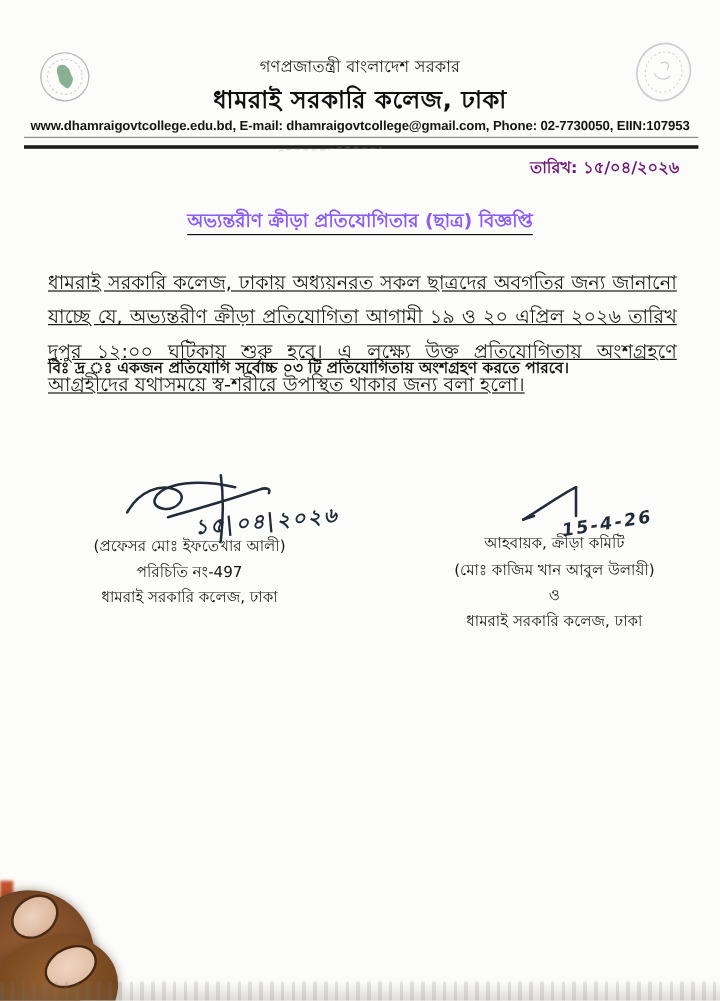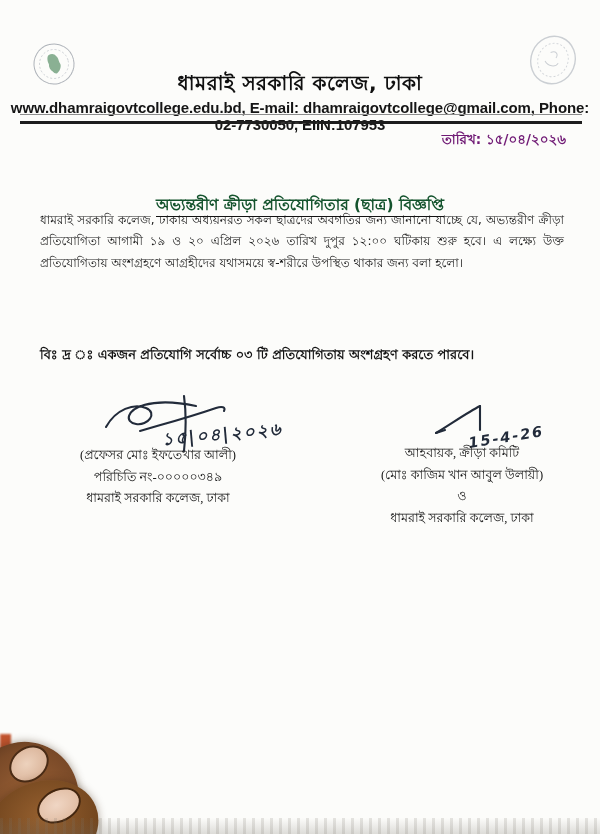--- a/index.html
+++ b/index.html
@@ -21,44 +21,44 @@
     background:repeating-linear-gradient(90deg,rgba(120,115,105,.18) 0 3px,rgba(0,0,0,0) 3px 9px),
                linear-gradient(0deg,rgba(110,105,95,.22),rgba(0,0,0,0));
     pointer-events:none;
   }
   .abs{position:absolute;}
   .center{left:0;right:0;text-align:center;}
 
   
   .govt-line{top:45px;font-size:13.5px;letter-spacing:.2px;color:#161616;}
   .college-name{top:68px;font-size:20px;font-weight:bold;color:#101010;letter-spacing:.5px;}
-  .contact-line{top:99px;font-size:15px;font-weight:600;color:#151515;
+  .contact-line{top:99px;font-size:11px;font-weight:600;color:#151515;
     font-family:"Liberation Sans","DejaVu Sans",sans-serif;letter-spacing:-.1px;}
   .rule{top:114px;left:20px;right:18px;height:6px;
     border-top:1px solid #8d8d8d;border-bottom:3px solid #1d1d1d;}
   .pencil-squiggle{top:119px;left:230px;opacity:.35;}
 
   .date-line{top:129px;right:34px;font-size:13.5px;font-weight:600;color:#701a75;}
 
   
-  .notice-title{top:193px;font-size:15.5px;font-weight:bold;color:#14532d;}
+  .notice-title{top:172px;font-size:15.5px;font-weight:bold;color:#8b5cf6;}
   .notice-title .u{border-bottom:1.6px solid #111;padding-bottom:2px;}
-  .notice-body{top:210px;left:40px;width:524px;font-size:12px;line-height:1.78;
-    text-align:justify;color:#181818;}
-  .notice-note{top:297px;left:40px;width:520px;font-size:12.9px;font-weight:bold;color:#141414;margin-top:48px;}
+  .notice-body{top:222px;left:40px;width:524px;font-size:16px;line-height:1.78;
+    text-align:justify;color:#181818;text-decoration:underline;}
+  .notice-note{top:297px;left:40px;width:520px;font-size:12.9px;font-weight:bold;color:#141414;}
 
   
   .sig-svg{stroke:#222b3a;stroke-width:2.1;fill:none;stroke-linecap:round;}
   .sig-left{top:393px;left:100px;}
   .hw{font-style:italic;color:#222b3a;letter-spacing:2px;white-space:nowrap;}
   .hw-date-left{top:421px;left:162px;font-size:17px;transform:rotate(-5deg);font-weight:600;}
   .sig-right{top:400px;left:428px;}
   .hw-date-right{top:429px;left:468px;font-size:14.5px;transform:rotate(-9deg);font-weight:600;}
 
-  .sigblock{position:absolute;text-align:center;font-size:12.6px;color:#161616;line-height:1.0;font-family:Liberation Serif, serif;}
+  .sigblock{position:absolute;text-align:center;font-size:12.6px;color:#161616;line-height:1.0;}
   .sigblock div{margin:0 0 9px 0;}
   .sigblock-left{top:449px;left:48px;width:220px;}
   .sigblock-right{top:447px;left:352px;width:220px;}
 
   
   .seal-left{top:42px;left:32px;width:44px;height:44px;opacity:.8;transform:rotate(-14deg);}
   .seal-right{top:34px;left:528px;width:50px;height:52px;opacity:.38;transform:rotate(22deg);}
 
   
   .finger{position:absolute;border-radius:50%;}
@@ -89,20 +89,21 @@
     <path d="M19,12 C22,11 25,12 26,15 C28,17 27,20 28,23 C29,26 26,30 24,31 C22,33 20,31 19,29 C17,27 16,24 17,21 C16,17 17,13 19,12 Z" fill="#3e7d4f" opacity=".75"></path>
     <circle cx="22" cy="22" r="20" fill="none" stroke="#c6cacf" stroke-width=".6" stroke-dasharray="1 3"></circle>
   </svg>
 
   <svg class="abs seal-right" viewBox="0 0 50 52">
     <ellipse cx="25" cy="26" rx="22" ry="24" fill="none" stroke="#7d8796" stroke-width="1.4"></ellipse>
     <ellipse cx="25" cy="26" rx="15" ry="17" fill="none" stroke="#8e97a5" stroke-width=".9" stroke-dasharray="2 2"></ellipse>
     <path d="M20,20 C24,16 28,18 27,23 M18,30 C23,34 30,32 31,27" fill="none" stroke="#7d8796" stroke-width="1"></path>
   </svg>
 
+  <div class="abs center govt-line">গণপ্রজাতন্ত্রী বাংলাদেশ সরকার</div>
   <div class="abs center college-name">ধামরাই সরকারি কলেজ, ঢাকা</div>
   <div class="abs center contact-line">www.dhamraigovtcollege.edu.bd, E-mail: dhamraigovtcollege@gmail.com, Phone: 02-7730050, EIIN:107953</div>
   <div class="abs rule"></div>
 
   <svg class="abs pencil-squiggle" width="90" height="10" viewBox="0 0 90 10">
     <path d="M2,7 C15,3 30,8 45,5 C60,2 75,6 88,4" fill="none" stroke="#9a958c" stroke-width="1" stroke-dasharray="4 3"></path>
   </svg>
 
   <div class="abs date-line">
     <span>তারিখ:</span>
@@ -116,21 +117,21 @@
   <div class="abs notice-note">বিঃ দ্র ঃ একজন প্রতিযোগি সর্বোচ্চ ০৩ টি প্রতিযোগিতায় অংশগ্রহণ করতে পারবে।</div>
 
   <svg class="abs sig-left" width="140" height="62" viewBox="0 0 140 62">
     <path class="sig-svg" d="M6,34 C16,16 34,10 46,15 C58,20 48,33 36,31 C24,29 27,17 44,12 C62,7 82,10 96,13"></path>
     <path class="sig-svg" d="M40,38 C60,32 84,26 116,15 C122,13 126,14 124,18"></path>
     <path class="sig-svg" d="M84,3 C86,18 86,40 84,58"></path>
   </svg>
   <div class="abs hw hw-date-left">১৫|০৪|২০২৬</div>
   <div class="sigblock sigblock-left">
     <div>(প্রফেসর মোঃ ইফতেখার আলী)</div>
-    <div>পরিচিতি নং-০০০০০৩৪৯</div>
+    <div>পরিচিতি নং-497</div>
     <div>ধামরাই সরকারি কলেজ, ঢাকা</div>
   </div>
 
   <svg class="abs sig-right" width="64" height="40" viewBox="0 0 64 40">
     <path class="sig-svg" d="M52,6 L52,30"></path>
     <path class="sig-svg" d="M52,6 C40,12 20,26 8,33"></path>
     <path class="sig-svg" d="M8,33 L17,30"></path>
   </svg>
   <div class="abs hw hw-date-right">15-4-26</div>
   <div class="sigblock sigblock-right">

